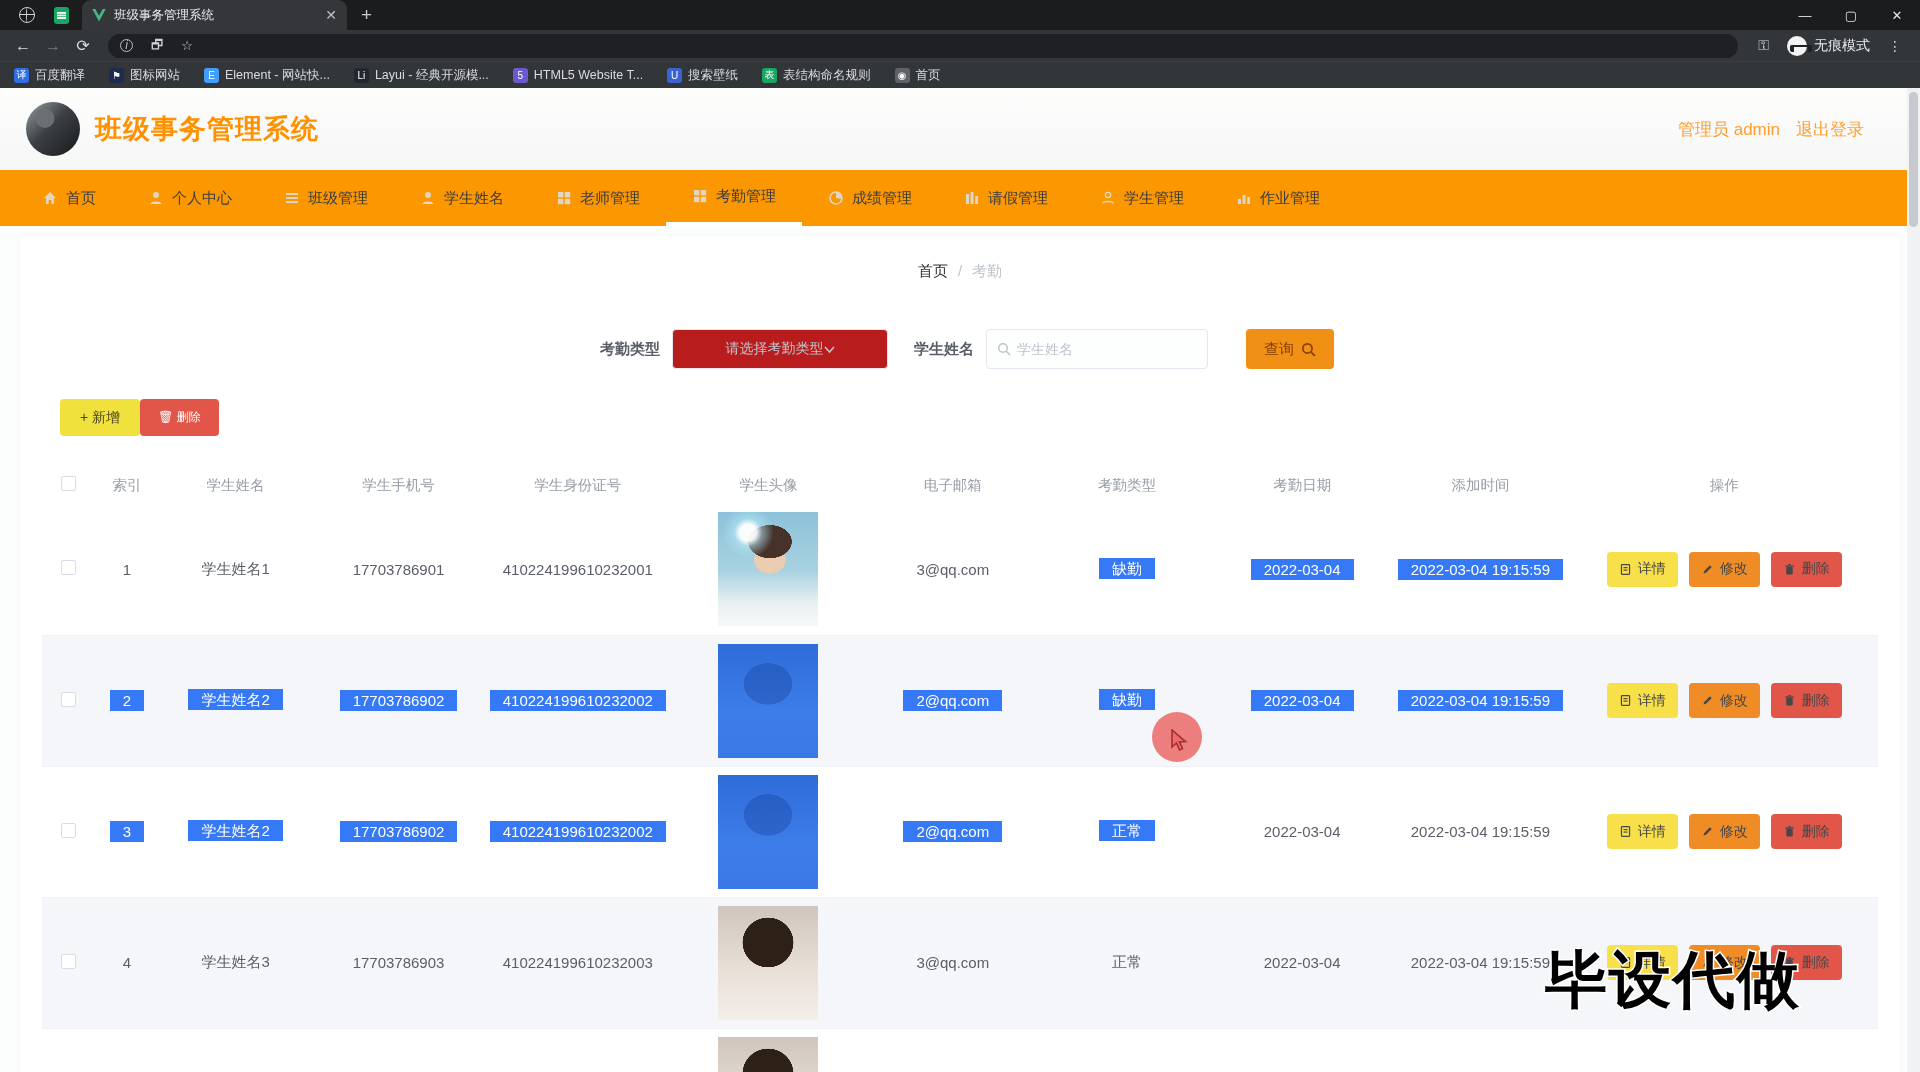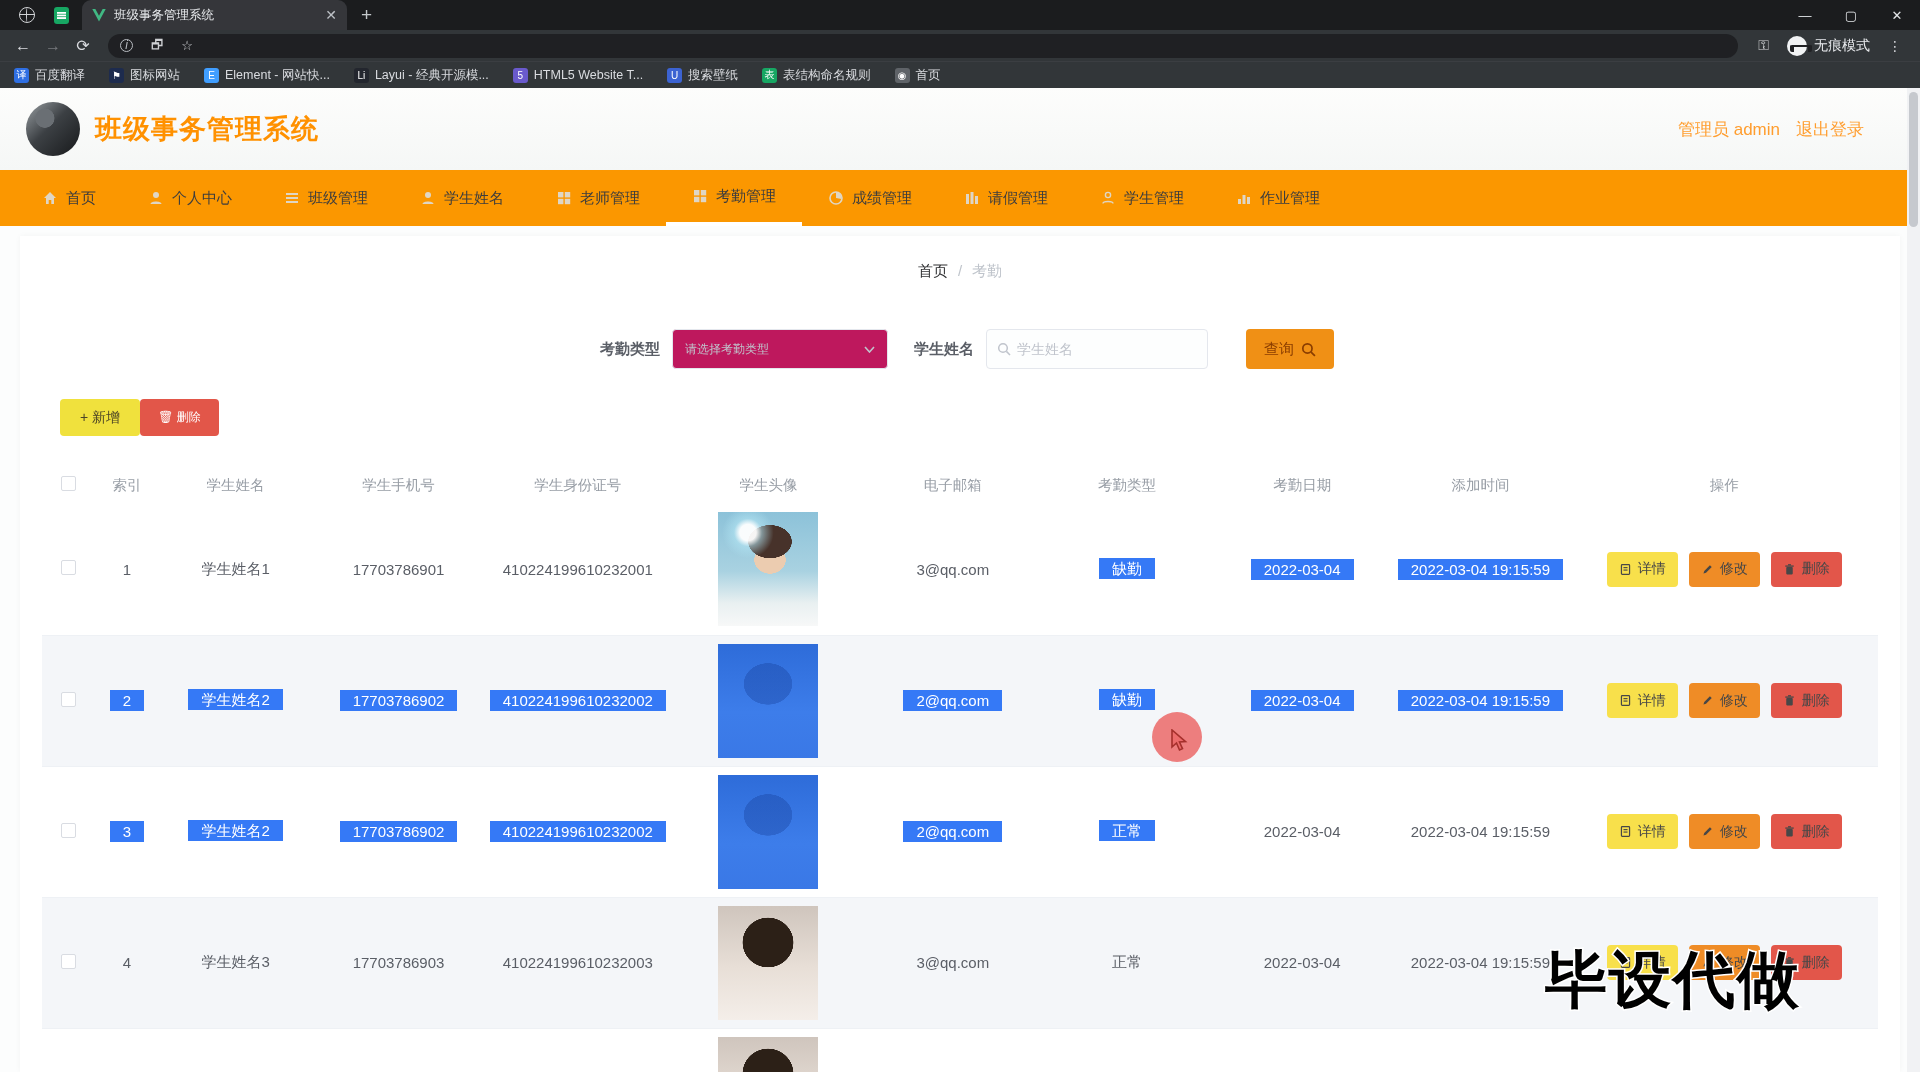--- a/index.html
+++ b/index.html
@@ -56,22 +56,22 @@
   .nav-item svg { width:16px; height:16px; fill:#dbe2e8; opacity:.85; }
   .nav-item.active { border-bottom:4px solid #fff; }
 
   
   .content { position:absolute; top:226px; left:0; width:1920px; height:846px; background:#fcfdfd; }
   .panel { position:absolute; left:20px; right:20px; top:10px; bottom:0; background:#fff; box-shadow:0 0 6px rgba(0,0,0,.04); }
   .breadcrumb { display:flex; justify-content:center; gap:10px; padding-top:26px; font-size:15px; color:#303133; }
   .breadcrumb .sep,.breadcrumb .cur { color:#bfc4cb; }
   .filters { display:flex; justify-content:center; align-items:center; margin-top:48px; gap:12px; }
   .f-label { font-size:15px; font-weight:bold; color:#5a5e66; margin-left:14px; }
-  .select { width:216px; height:40px; border:1px solid #e4e7ed; border-radius:4px; background:#be185d;
-     display:flex; align-items:center; justify-content:space-between; padding:0 12px; color:#c0c4cc; font-size:12px; }
+  .select { width:216px; height:40px; border:1px solid #e4e7ed; border-radius:4px; background:#b91c1c;
+     display:flex; align-items:center; justify-content:center; padding:0 12px; color:#c0c4cc; font-size:14px; }
   .input { width:222px; height:40px; border:1px solid #e4e7ed; border-radius:4px; background:#fdfefe;
      display:flex; align-items:center; padding:0 10px; gap:6px; color:#c0c4cc; }
   .input input { border:none; outline:none; background:transparent; font-size:14px; color:#606266; width:170px; font-family:inherit; }
   .input input::placeholder { color:#c0c4cc; }
   .btn-query { margin-left:26px; height:40px; padding:0 18px; background:#f09015; border:none; border-radius:4px;
      color:#8a3d00; font-size:15px; display:flex; align-items:center; gap:7px; }
   .actions { display:flex; margin:30px 0 0 40px; }
   .btn-add { height:37px; padding:0 20px; background:#f0e13d; border:none; border-radius:4px; color:#4c4526; font-size:14px; }
   .btn-del { height:37px; padding:0 18px; background:#e25649; border:none; border-radius:4px; color:#ffffff; font-size:12px; }
 

